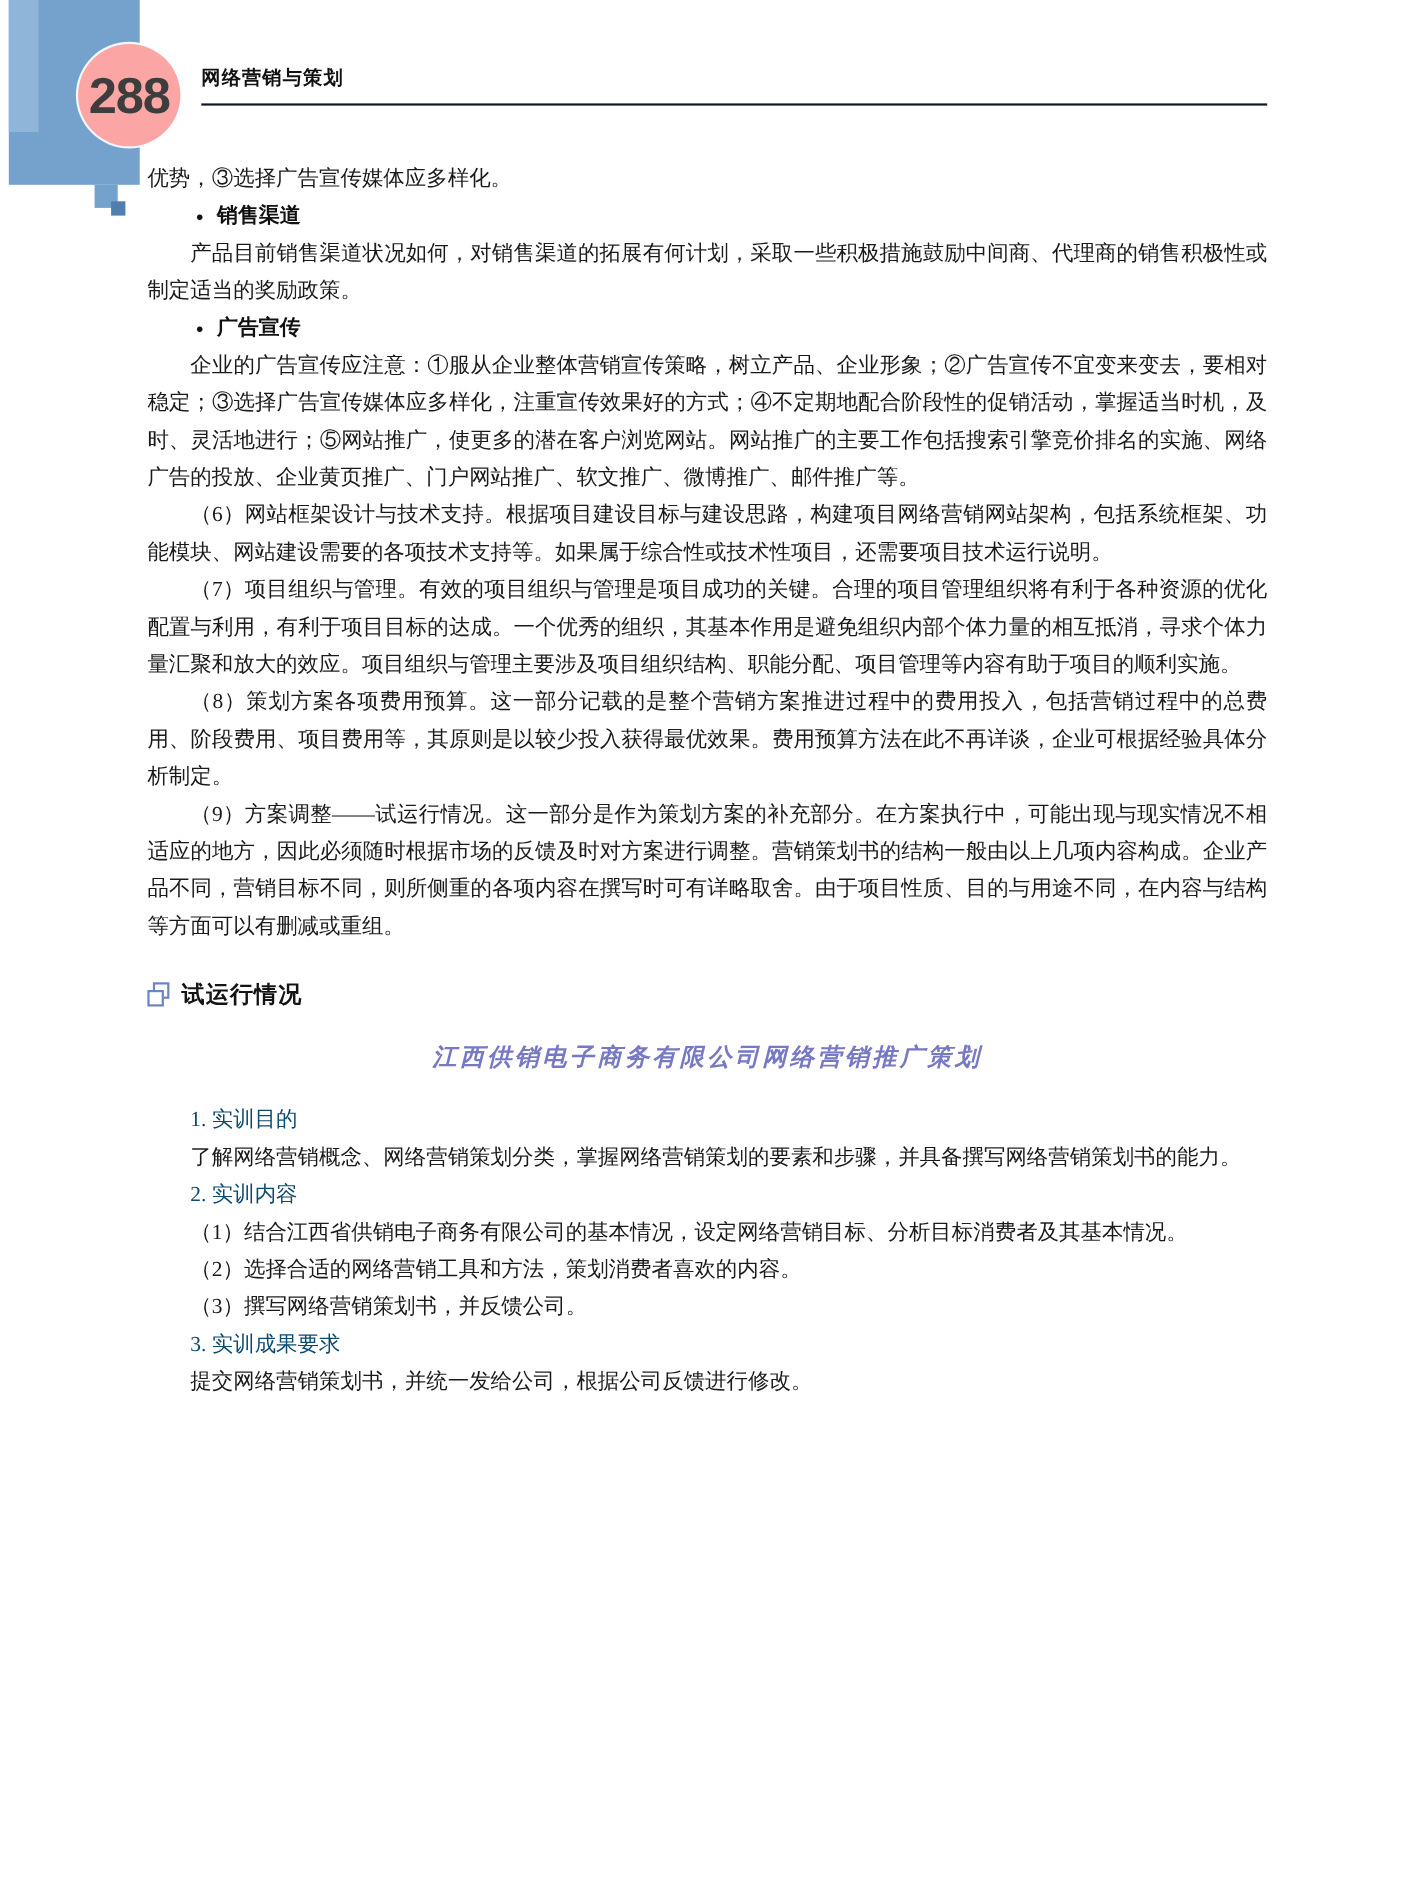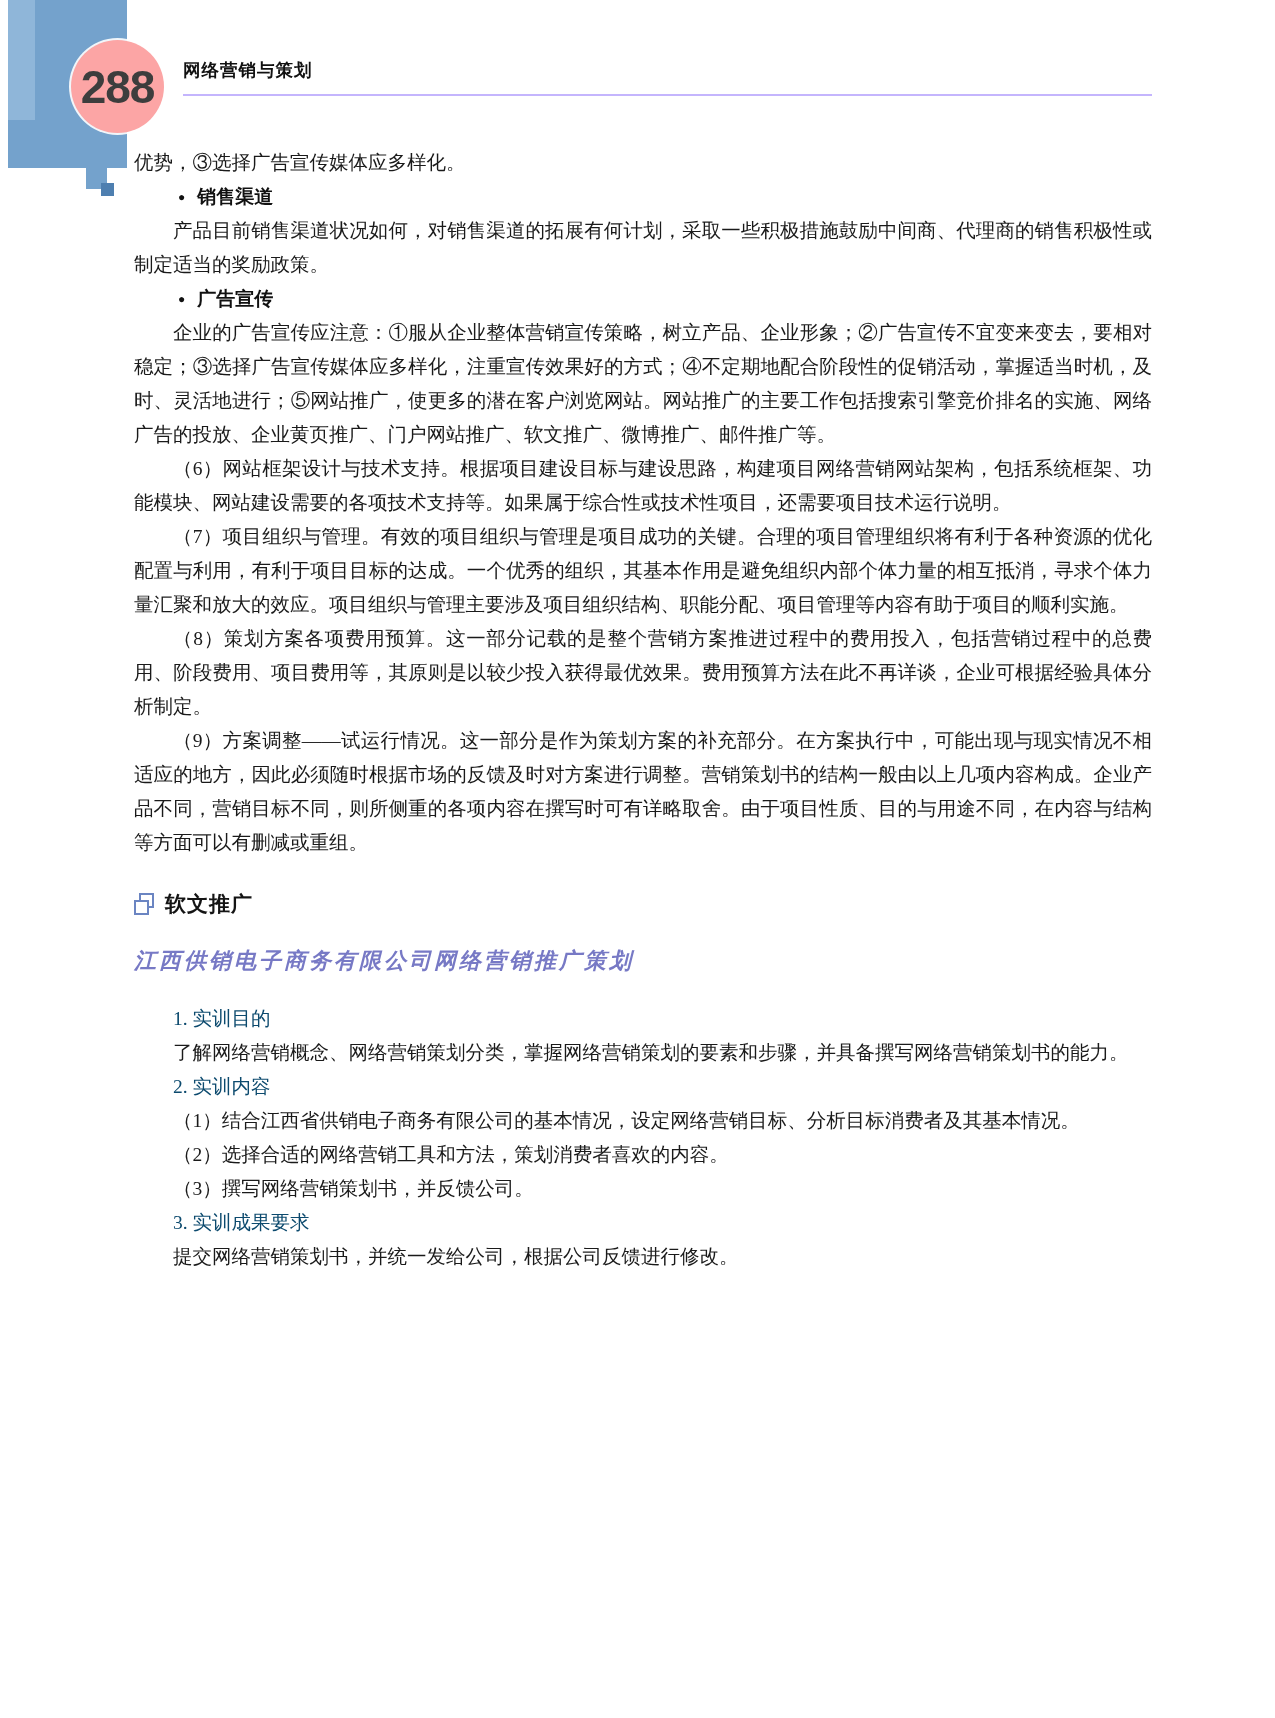--- a/index.html
+++ b/index.html
@@ -41,21 +41,21 @@
     box-shadow: 0 0 0 2px rgba(255,255,255,0.9);
   }
   .page-num {
     font-family: "Liberation Sans", "DejaVu Sans", sans-serif;
     font-weight: bold; font-size: 46px; color: #3d3d3d; letter-spacing: -1px;
   }
 
   
   .header {
     position: absolute; left: 183px; top: 58px; width: 969px;
-    border-bottom: 2px solid #c4b5fd; padding-bottom: 12px;
+    border-bottom: 2px solid #0f172a; padding-bottom: 12px;
   }
   .book-title {
     font-family: "Liberation Sans", "DejaVu Sans", sans-serif;
     font-weight: bold; font-size: 17.5px; color: #111111; letter-spacing: 1px;
   }
 
   
   .content {
     position: absolute; left: 134px; top: 146px; width: 1018px;
   }
@@ -92,21 +92,21 @@
   .section-icon .sq-front {
     position: absolute; left: 0; bottom: 0; width: 11px; height: 11px;
     border: 2px solid #6b85c2; background: #ffffff; display: block;
   }
   .section-title {
     font-family: "Liberation Sans", "DejaVu Sans", sans-serif;
     font-weight: bold; font-size: 21px; color: #141414; letter-spacing: 1px;
   }
 
   .case-title {
-    margin: 28px 0 26px 0; 
+    margin: 28px 0 26px 0; text-align: center;
     font-family: "Liberation Serif", "DejaVu Serif", serif;
     font-style: italic; font-weight: bold;
     font-size: 22px; letter-spacing: 3px; color: #7779c5;
   }
 
   .t-heading {
     font-size: 19.5px; line-height: 34px; text-indent: 2em; color: #0c4a6e;
   }
 </style>
 </head>
@@ -146,21 +146,21 @@
     <p class="para">（6）网站框架设计与技术支持。根据项目建设目标与建设思路，构建项目网络营销网站架构，包括系统框架、功能模块、网站建设需要的各项技术支持等。如果属于综合性或技术性项目，还需要项目技术运行说明。</p>
     <p class="para">（7）项目组织与管理。有效的项目组织与管理是项目成功的关键。合理的项目管理组织将有利于各种资源的优化配置与利用，有利于项目目标的达成。一个优秀的组织，其基本作用是避免组织内部个体力量的相互抵消，寻求个体力量汇聚和放大的效应。项目组织与管理主要涉及项目组织结构、职能分配、项目管理等内容有助于项目的顺利实施。</p>
     <p class="para">（8）策划方案各项费用预算。这一部分记载的是整个营销方案推进过程中的费用投入，包括营销过程中的总费用、阶段费用、项目费用等，其原则是以较少投入获得最优效果。费用预算方法在此不再详谈，企业可根据经验具体分析制定。</p>
     <p class="para">（9）方案调整——试运行情况。这一部分是作为策划方案的补充部分。在方案执行中，可能出现与现实情况不相适应的地方，因此必须随时根据市场的反馈及时对方案进行调整。营销策划书的结构一般由以上几项内容构成。企业产品不同，营销目标不同，则所侧重的各项内容在撰写时可有详略取舍。由于项目性质、目的与用途不同，在内容与结构等方面可以有删减或重组。</p>
 
     <div class="section-heading">
       <span class="section-icon">
         <i class="sq-back"></i>
         <i class="sq-front"></i>
       </span>
-      <span class="section-title">软文推广</span>
+      <span class="section-title">试运行情况</span>
     </div>
 
     <h3 class="case-title">江西供销电子商务有限公司网络营销推广策划</h3>
 
     <p class="t-heading">1. 实训目的</p>
     <p class="para">了解网络营销概念、网络营销策划分类，掌握网络营销策划的要素和步骤，并具备撰写网络营销策划书的能力。</p>
     <p class="t-heading">2. 实训内容</p>
     <p class="para">（1）结合江西省供销电子商务有限公司的基本情况，设定网络营销目标、分析目标消费者及其基本情况。</p>
     <p class="para">（2）选择合适的网络营销工具和方法，策划消费者喜欢的内容。</p>
     <p class="para">（3）撰写网络营销策划书，并反馈公司。</p>

